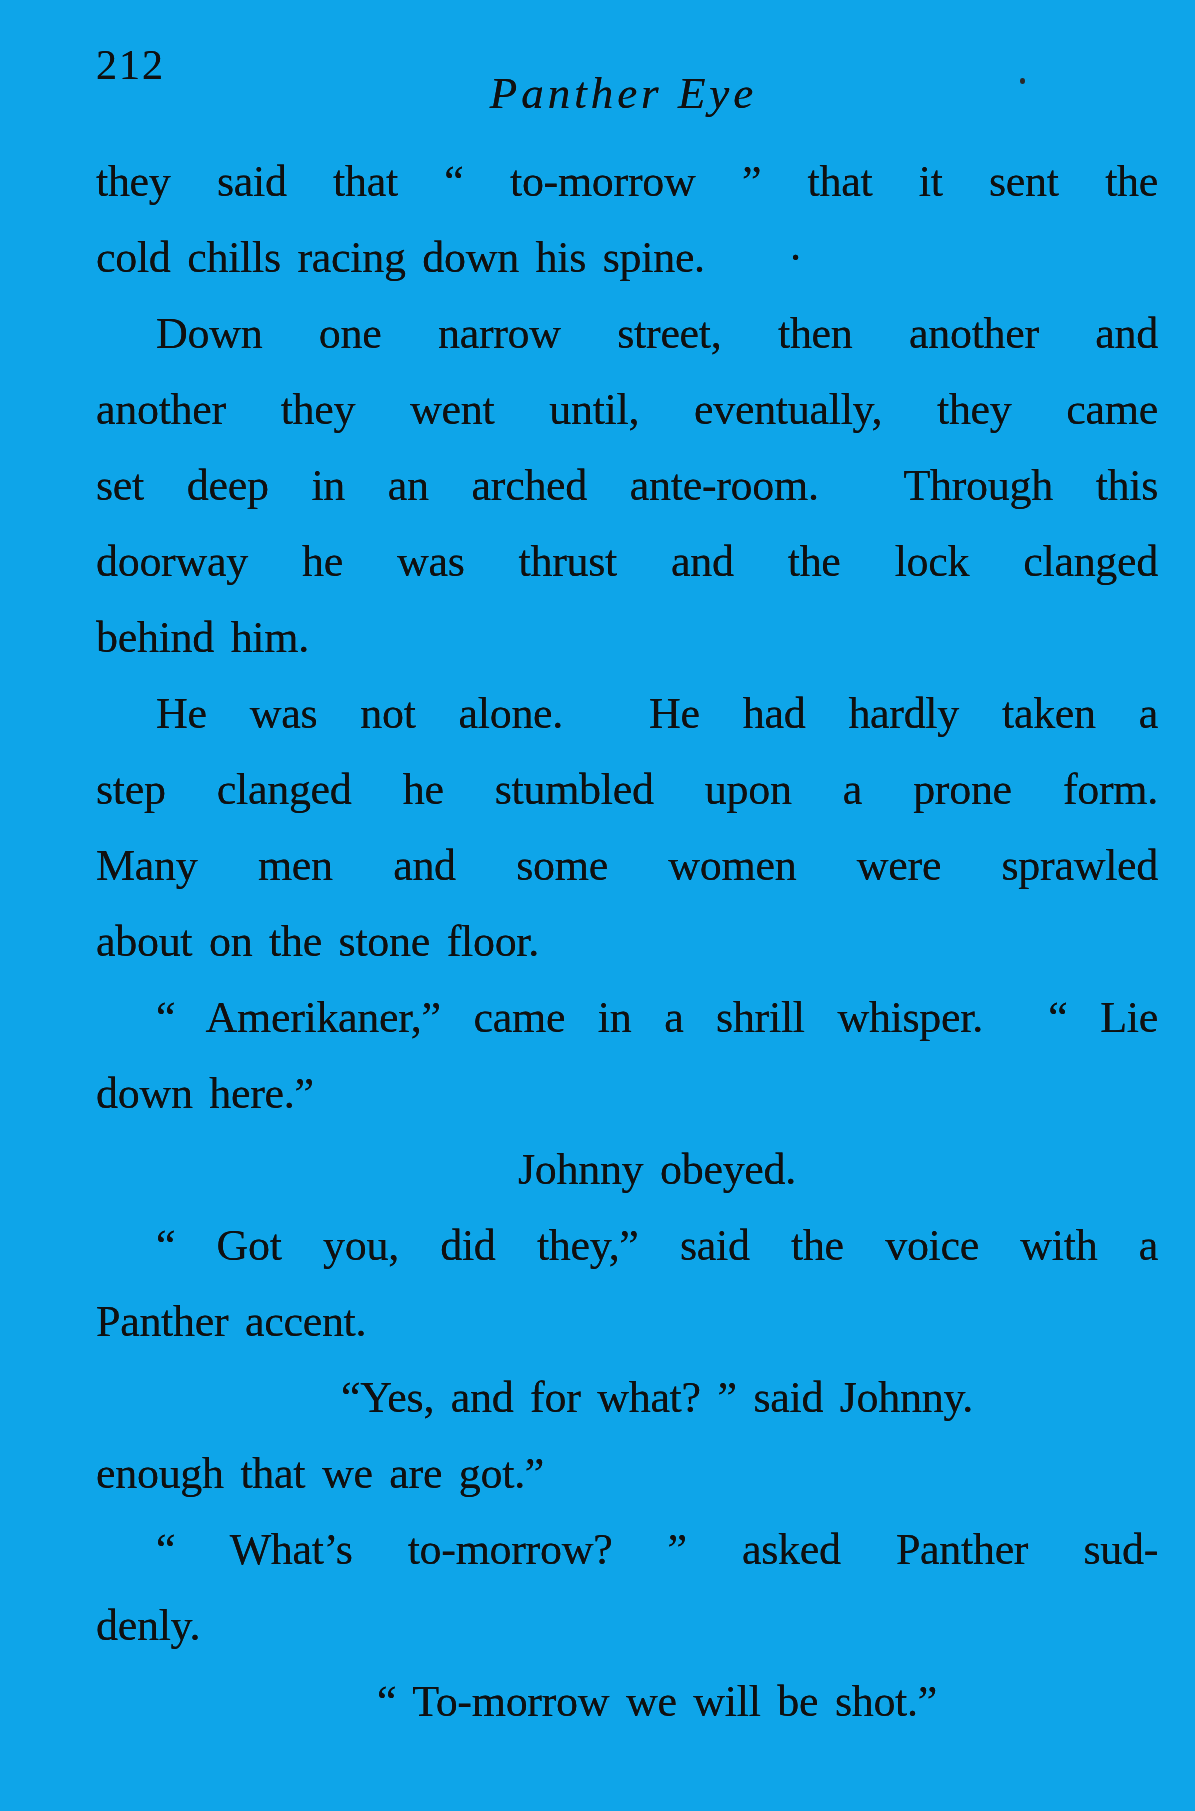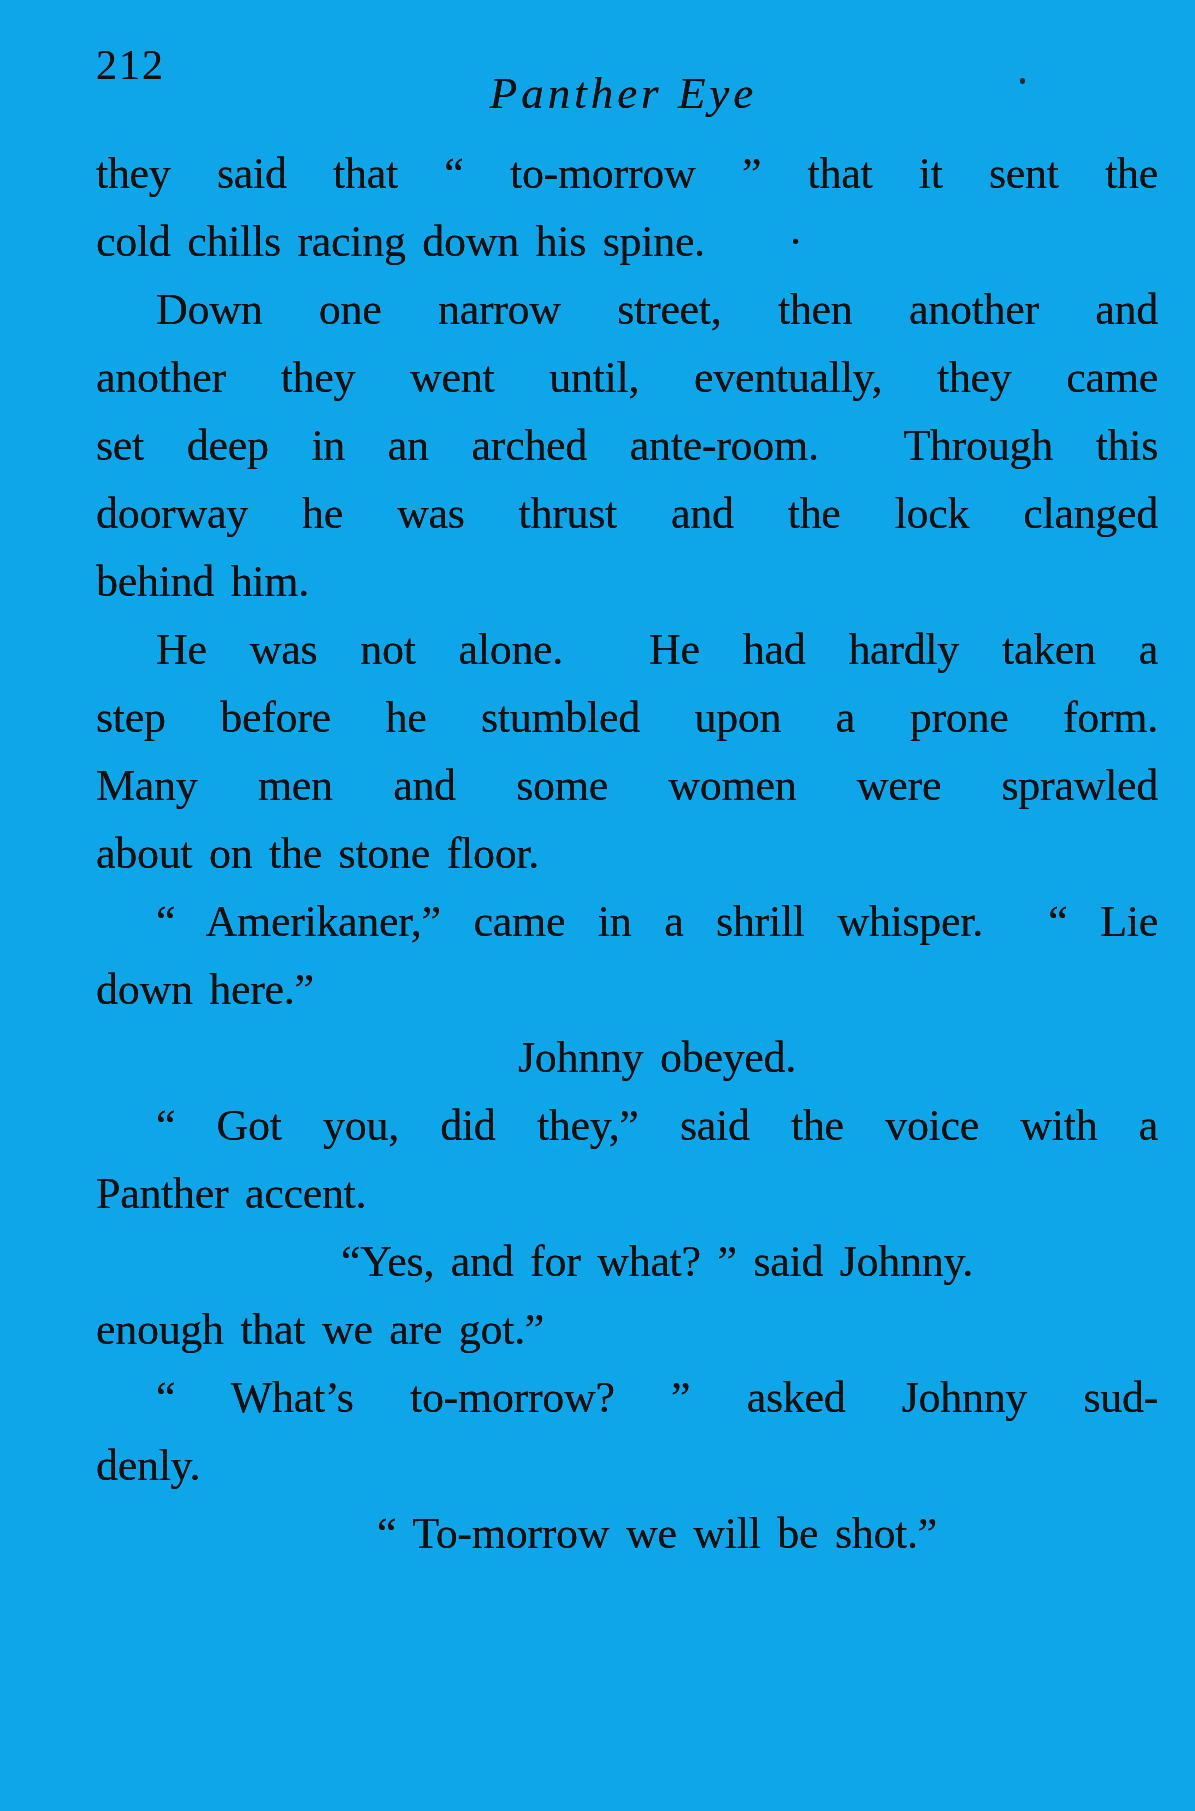--- a/index.html
+++ b/index.html
@@ -48,20 +48,21 @@
     width: 1062px;
     font-size: 44px;
     letter-spacing: -0.3px;
     word-spacing: 6px;
     text-shadow: 0 0 0.6px rgba(0,0,0,0.85);
   }
   .ln {
     height: 68px;
     line-height: 68px;
     overflow: hidden;
+    margin-top: 8px;
   }
   .ln.j {                          
     text-align: justify;
     text-align-last: justify;
   }
   .ln.l {                          
     text-align: left;
   }
   .ln.in {                         
     padding-left: 60px;
@@ -90,28 +91,28 @@
 
   <div id="body-text">
     <div class="ln j">they said that “ to-morrow ” that it sent the</div>
     <div class="ln l">cold chills racing down his spine.&nbsp;&nbsp;&nbsp;&nbsp;&nbsp;·</div>
     <div class="ln j in">Down one narrow street, then another and</div>
     <div class="ln j">another they went until, eventually, they came</div>
     <div class="ln j">set deep in an arched ante-room.&nbsp; Through this</div>
     <div class="ln j">doorway he was thrust and the lock clanged</div>
     <div class="ln l">behind him.</div>
     <div class="ln j in">He was not alone.&nbsp; He had hardly taken a</div>
-    <div class="ln j">step before he stumbled upon a prone form.</div>
+    <div class="ln j">step clanged he stumbled upon a prone form.</div>
     <div class="ln j">Many men and some women were sprawled</div>
     <div class="ln l">about on the stone floor.</div>
     <div class="ln j in">“ Amerikaner,” came in a shrill whisper.&nbsp; “ Lie</div>
     <div class="ln l">down here.”</div>
     <div class="ln l in">Johnny obeyed.</div>
     <div class="ln j in">“ Got you, did they,” said the voice with a</div>
     <div class="ln l">Panther accent.</div>
     <div class="ln l in">“Yes, and for what? ” said Johnny.</div>
     <div class="ln l">enough that we are got.”</div>
-    <div class="ln j in">“ What’s to-morrow? ” asked Johnny sud-</div>
+    <div class="ln j in">“ What’s to-morrow? ” asked Panther sud-</div>
     <div class="ln l">denly.</div>
     <div class="ln l in">“ To-morrow we will be shot.”</div>
   </div>
 
 </div>
 
 </body></html>

